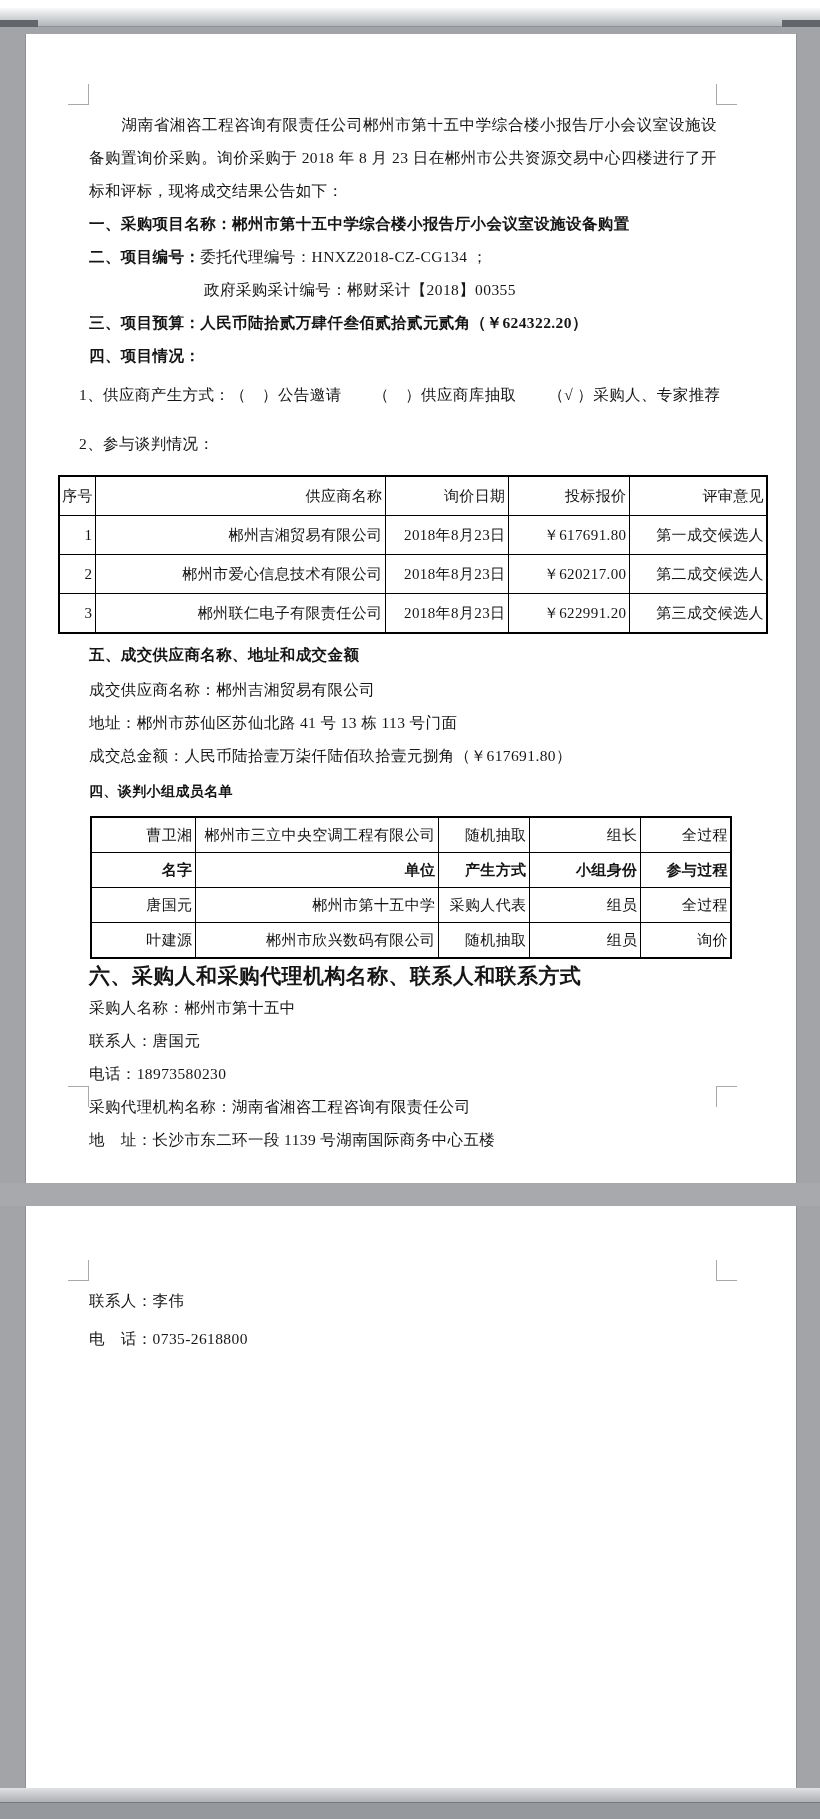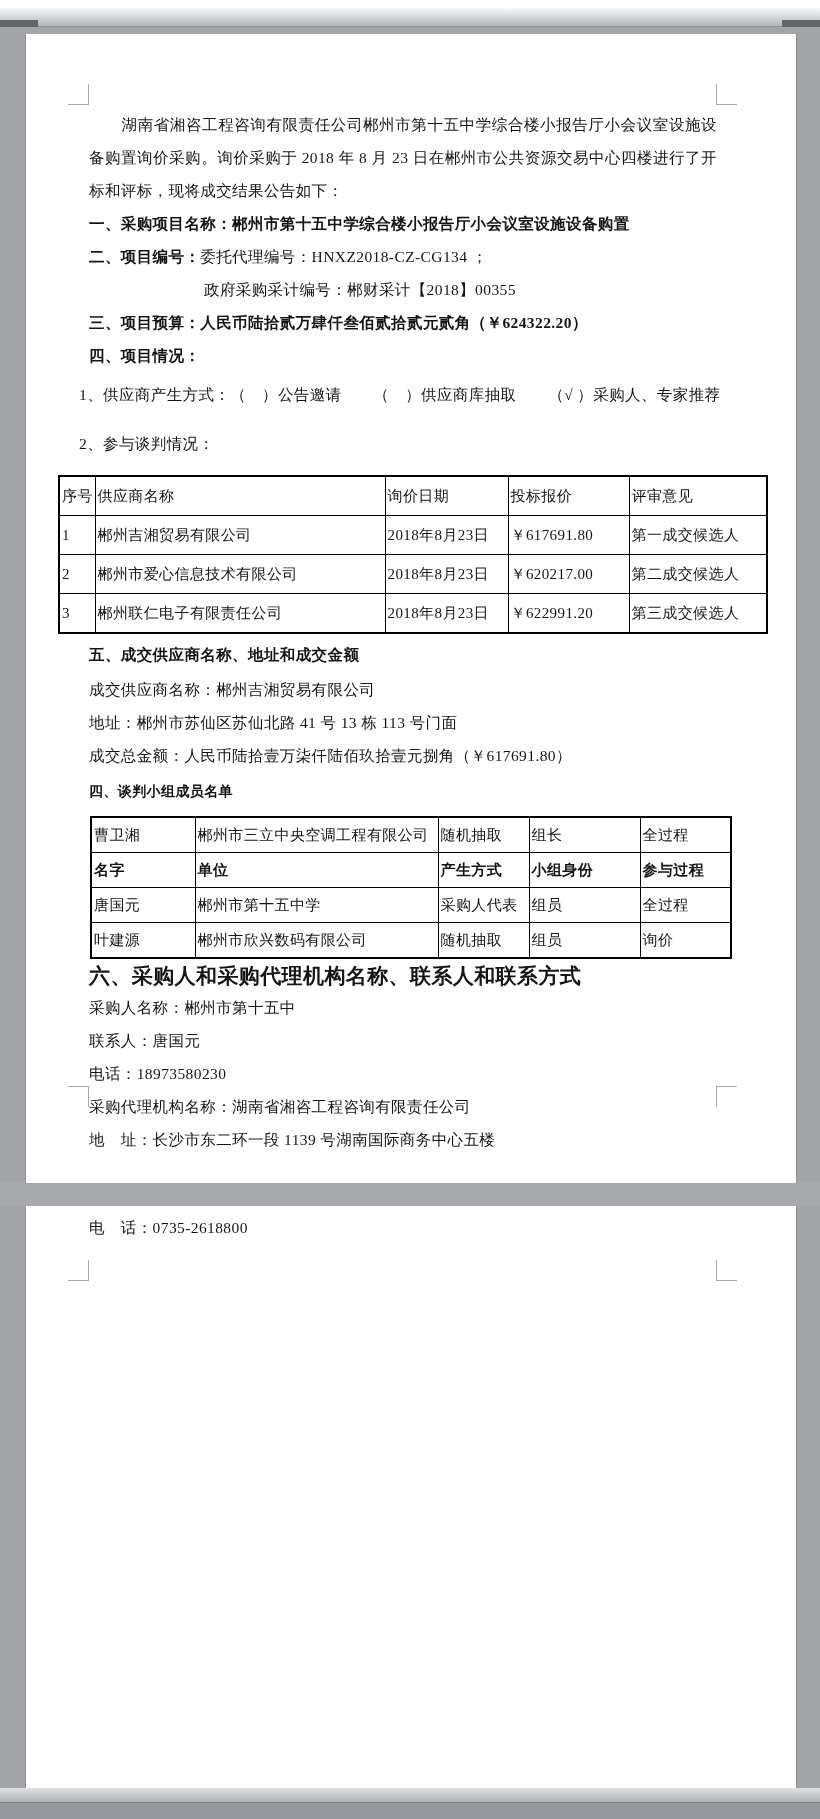--- a/index.html
+++ b/index.html
@@ -43,21 +43,21 @@
     text-align:justify;text-indent:2.1em;}
   .bold{font-weight:bold;}
   .sub-indent{padding-left:115px;}
   .num-line{margin-left:53px;width:648px;line-height:33px;}
   .big-head{margin:2px 0 0 63px;font-size:14px;font-weight:bold;line-height:36px;}
   .mid-head{margin:2px 0 0 63px;font-size:21px;font-weight:bold;line-height:30px;}
   
   table{border-collapse:collapse;table-layout:fixed;background:#fff;}
   #quote-table{margin:10px 0 0 32px;width:708px;border:2px solid #000;}
   #panel-table{margin:6px 0 0 64px;width:640px;border:2px solid #000;}
-  td,th{border:1px solid #000;text-align:left;vertical-align:middle;
+  td,th{border:1px solid #000;text-align:right;vertical-align:middle;
     font-weight:normal;font-size:15px;padding:0 2px;overflow:hidden;white-space:nowrap;}
   #quote-table th,#quote-table td{height:38px;}
   #panel-table th,#panel-table td{height:34px;}
   #panel-table th{font-weight:bold;}
   .s5-lines .doc-line,.s6-lines .doc-line{margin-top:0;}
 </style>
 </head>
 <body>
 
 <div id="stage">
@@ -177,20 +177,21 @@
       <p class="doc-line">联系人：唐国元</p>
       <p class="doc-line">电话：18973580230</p>
       <p class="doc-line">采购代理机构名称：湖南省湘咨工程咨询有限责任公司</p>
       <p class="doc-line">地　址：长沙市东二环一段 1139 号湖南国际商务中心五楼</p>
     </div>
   </div>
 
   <div class="page-sep"></div>
 
   <div class="page" id="page2">
+    <p class="doc-line" style="margin-top:78px;">联系人：李伟</p>
     <p class="doc-line" style="margin-top:5px;">电　话：0735-2618800</p>
   </div>
 
   <div class="crop crop-tl" style="left:68px;top:84px;"></div>
   <div class="crop crop-tr" style="left:716px;top:84px;"></div>
   <div class="crop crop-bl" style="left:68px;top:1086px;"></div>
   <div class="crop crop-br" style="left:716px;top:1086px;"></div>
 
   <div class="crop crop-tl" style="left:68px;top:1260px;"></div>
   <div class="crop crop-tr" style="left:716px;top:1260px;"></div>

